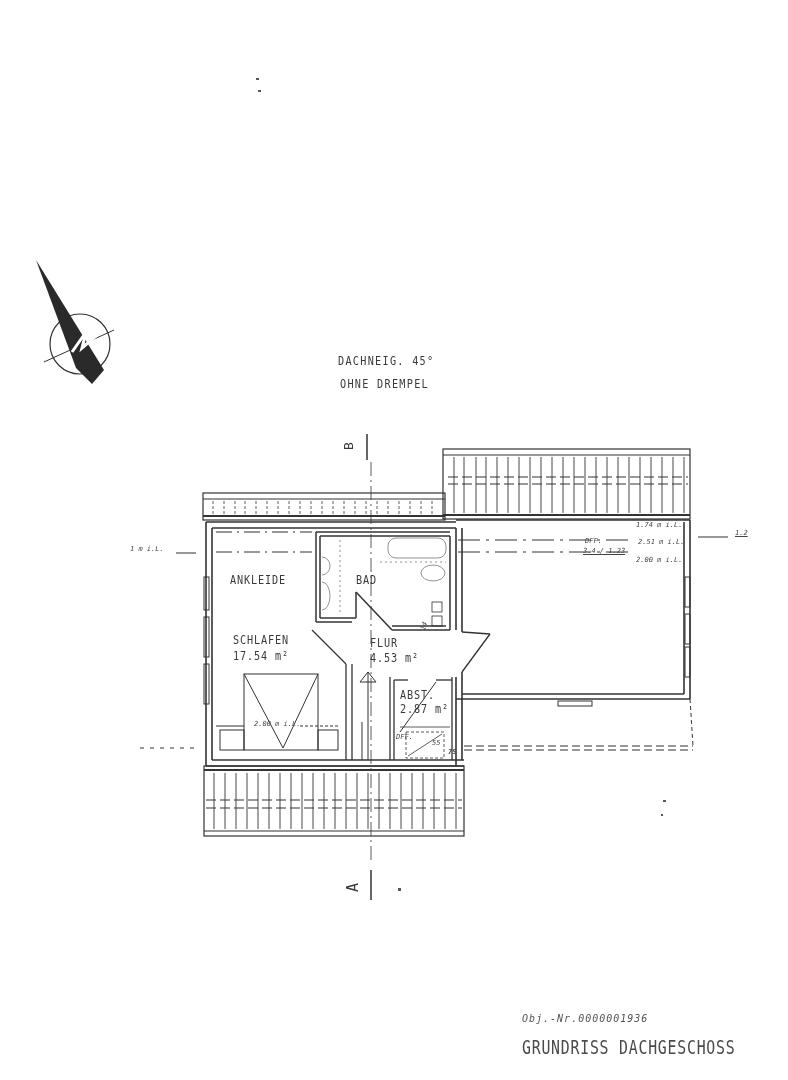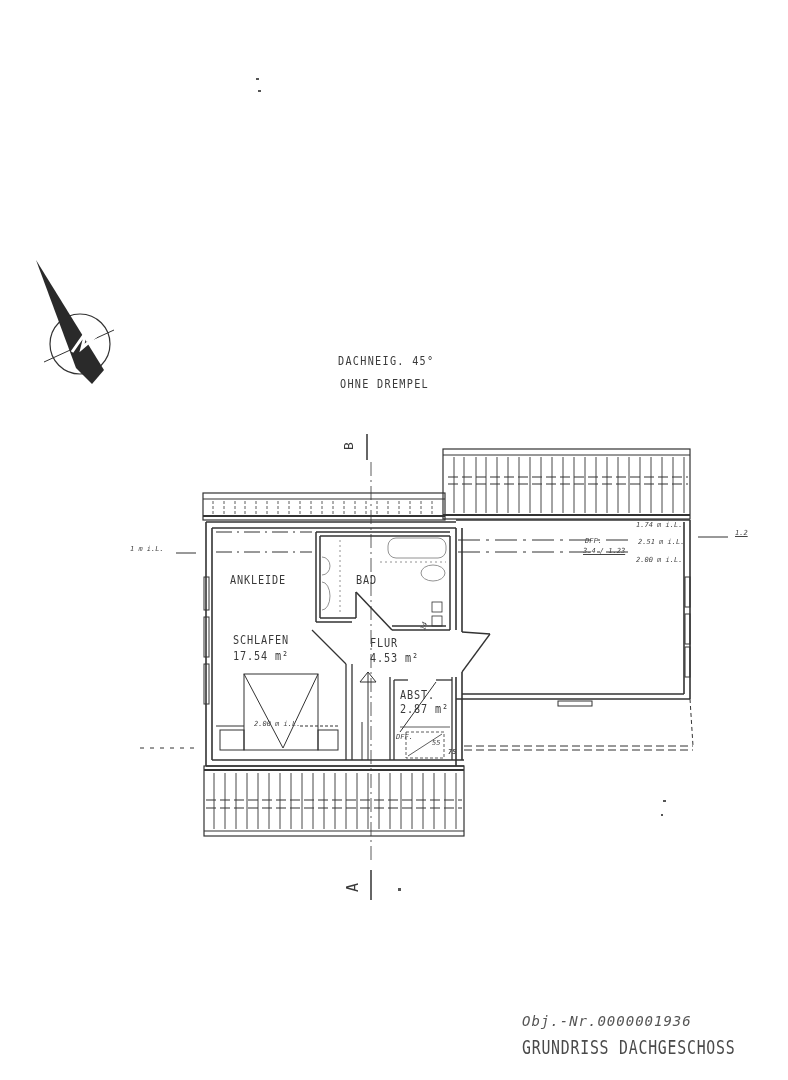--- a/index.html
+++ b/index.html
@@ -2,21 +2,21 @@
 <html><head>
 <meta charset="utf-8">
 <style>
   html, body { margin: 0; padding: 0; background: #ffffff; }
   body { width: 788px; height: 1080px; position: relative; overflow: hidden; font-family: "DejaVu Sans Mono", monospace; color: #2a2a2a; }
   .abs { position: absolute; }
   .plan-text { font-family: "DejaVu Sans Mono", monospace; color: #3a3a3a; letter-spacing: 1px; white-space: nowrap; }
   .title-note { font-size: 12px; letter-spacing: 1.5px; transform: scaleX(0.85); transform-origin: left top; }
   .room-label { font-size: 12px; transform: scaleX(0.85); transform-origin: left top; line-height: 14px; }
   .small-note { font-size: 7px; font-style: italic; color: #444; letter-spacing: 0; }
-  .obj-nr { font-family: "DejaVu Sans Mono", monospace; font-size: 14px; font-style: italic; color: #555; letter-spacing: 1px; }
+  .obj-nr { font-family: "DejaVu Sans Mono", monospace; font-size: 10px; font-style: italic; color: #555; letter-spacing: 1px; }
   .sheet-title { font-size: 19px; letter-spacing: 1px; color: #4a4a4a; transform: scaleX(0.78); transform-origin: left top; }
   svg { position: absolute; left: 0; top: 0; }
 </style>
 </head>
 <body>
 
 <div style="position:absolute;left:0;top:0;width:788px;height:1080px;margin-top:32px;">
 
   <svg width="788" height="1080" viewBox="0 0 788 1080" xmlns="http://www.w3.org/2000/svg">
     <g stroke="#333" fill="none" stroke-width="1.2">

